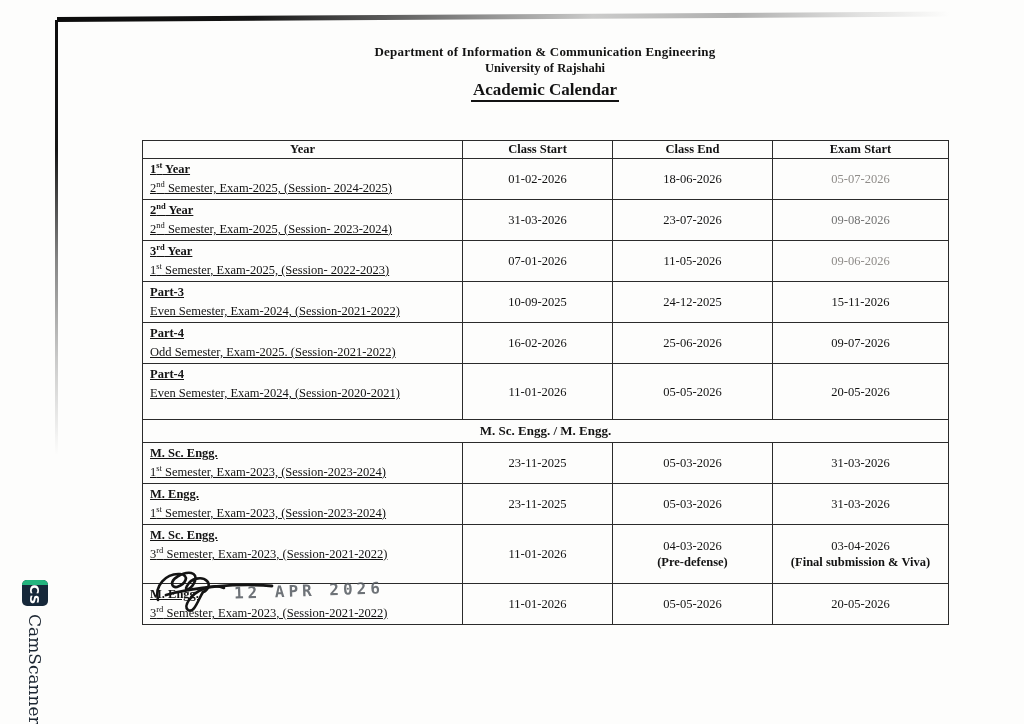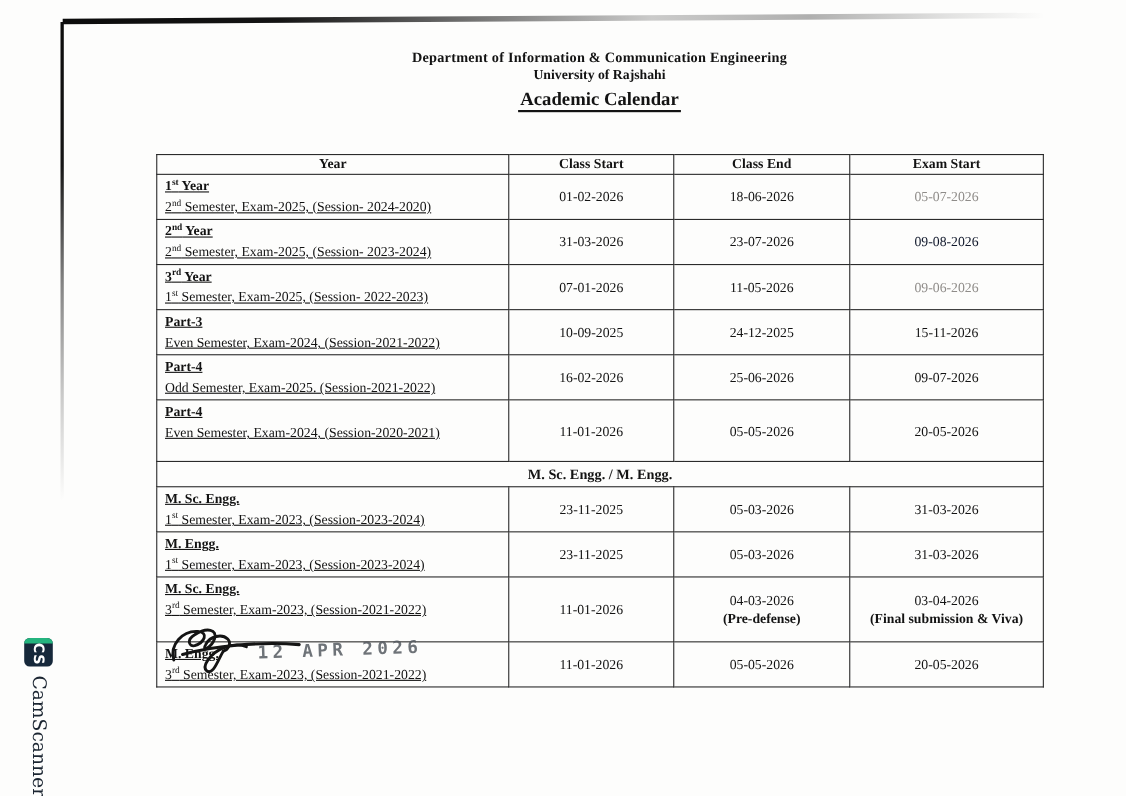--- a/index.html
+++ b/index.html
@@ -47,21 +47,21 @@
   td.c-year .l1 { font-weight:bold; line-height:17px; }
   td.c-year .l2 { font-weight:normal; line-height:17px; margin-top:2px; }
   td.c-year sup { font-size:8.5px; line-height:0; }
   td.c-date { text-align:center; padding:1px 2px; }
   td.c-date .note { font-weight:bold; line-height:16px;text-align:center; }
   td.c-date .val  { line-height:16px; }
   tr.h39 { height:39px; } tr.h38 { height:38px; } tr.h56 { height:56px; }
   tr.h59 { height:59px; } tr.h37 { height:37px; }
   tr.sec { height:23px;padding-left:48px; }
   tr.sec td { text-align:center; font-weight:bold; font-size:13px; padding:1px 0; }
-  .fade-a { color:#8f8c89; } .fade-b { color:#0f172a; }
+  .fade-a { color:#8f8c89; } .fade-b { color:#737373; }
 
   
   .sig-svg { position:absolute; left:146px; top:564px; }
   .stamp {
     position:absolute; left:234px; top:581px;
     font-family:"DejaVu Sans Mono",monospace; font-size:16px; font-weight:bold;
     color:#565b61; letter-spacing:4px; transform:rotate(-2deg); opacity:.85;
     white-space:nowrap;
   }
   .signatory { position:absolute; left:138px; top:609px; font-size:12.5px; line-height:15.5px; }
@@ -113,21 +113,21 @@
         <tr>
       <th>Year</th>
       <th>Class Start</th>
       <th>Class End</th>
       <th>Exam Start</th>
     </tr>
 
     <tr class="h39">
       <td class="c-year">
         <div class="l1"><span>1</span><sup>st</sup><span> Year</span></div>
-        <div class="l2"><span>2</span><sup>nd</sup><span> Semester, Exam-2025, (Session- 2024-2020)</span></div>
+        <div class="l2"><span>2</span><sup>nd</sup><span> Semester, Exam-2025, (Session- 2024-2025)</span></div>
       </td>
       <td class="c-date">
             <div class="val">01-02-2026</div>
           </td>
       <td class="c-date">
             <div class="val">18-06-2026</div>
           </td>
       <td class="c-date">
             <div class="val fade-a">05-07-2026</div>
           </td>

